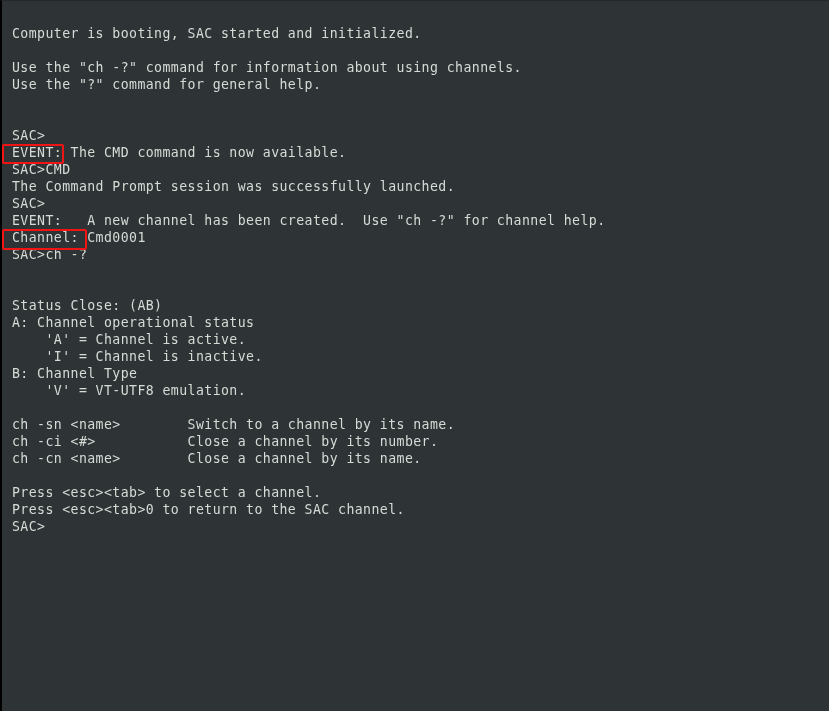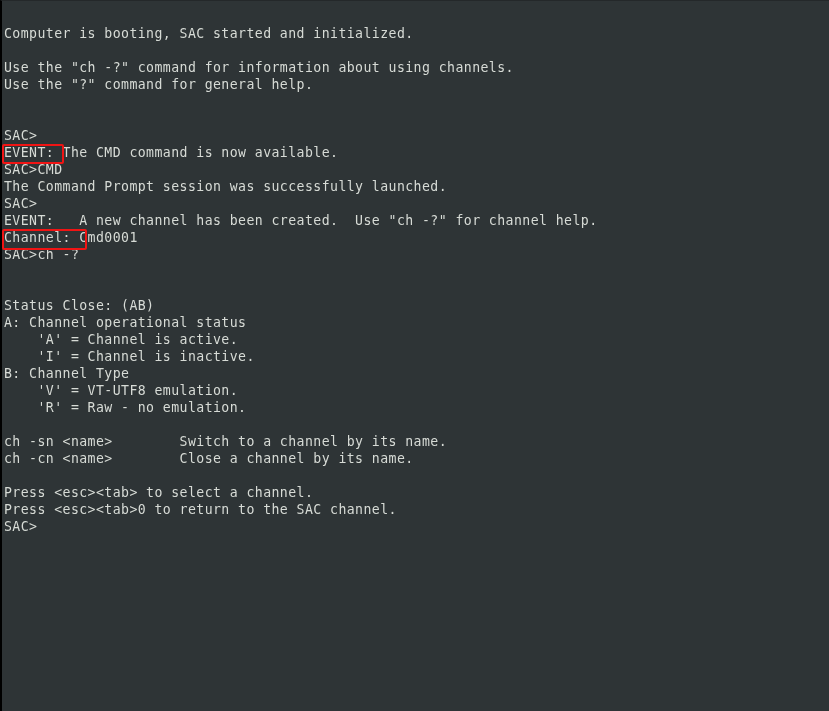--- a/index.html
+++ b/index.html
@@ -18,21 +18,21 @@
     box-sizing: border-box;
     width: 829px;
     height: 711px;
     background: #2e3436;
     border-left: 2px solid #000000;
     border-top: 1px solid #24282a;
     font-family: "DejaVu Sans Mono", "Liberation Mono", monospace;
     font-size: 13.2px;
     line-height: 17px;
     color: #d7dbd6;
-    padding: 24px 0 0 2px;
+    padding: 24px 0 0 10px;
     overflow: hidden;
     -webkit-font-smoothing: none;
   }
   .line {
     white-space: pre;
     height: 17px;
     min-height: 17px;
     letter-spacing: 0.42px;
     position: relative;
   }
@@ -80,23 +80,23 @@
       <div class="line">Channel: Cmd0001</div>
       <div class="line">SAC&gt;ch -?</div>
       <div class="line blank"></div>
       <div class="line blank"></div>
       <div class="line">Status Close: (AB)</div>
       <div class="line">A: Channel operational status</div>
       <div class="line">    'A' = Channel is active.</div>
       <div class="line">    'I' = Channel is inactive.</div>
       <div class="line">B: Channel Type</div>
       <div class="line">    'V' = VT-UTF8 emulation.</div>
-      <div class="line">    'R' = Raw - no emulation.</div>
       <div class="line blank"></div>
       <div class="line">ch -sn &lt;name&gt;        Switch to a channel by its name.</div>
+      <div class="line">ch -ci &lt;#&gt;           Close a channel by its number.</div>
       <div class="line">ch -cn &lt;name&gt;        Close a channel by its name.</div>
       <div class="line blank"></div>
       <div class="line">Press &lt;esc&gt;&lt;tab&gt; to select a channel.</div>
       <div class="line">Press &lt;esc&gt;&lt;tab&gt;0 to return to the SAC channel.</div>
       <div class="line">SAC&gt;</div>
     </div>
   <div class="hl" id="hl-cmd" style="border-color: rgb(240, 20, 20);"></div>
   <div class="hl" id="hl-ch" style="border-color: rgb(240, 20, 20);"></div>
 </div>
 

